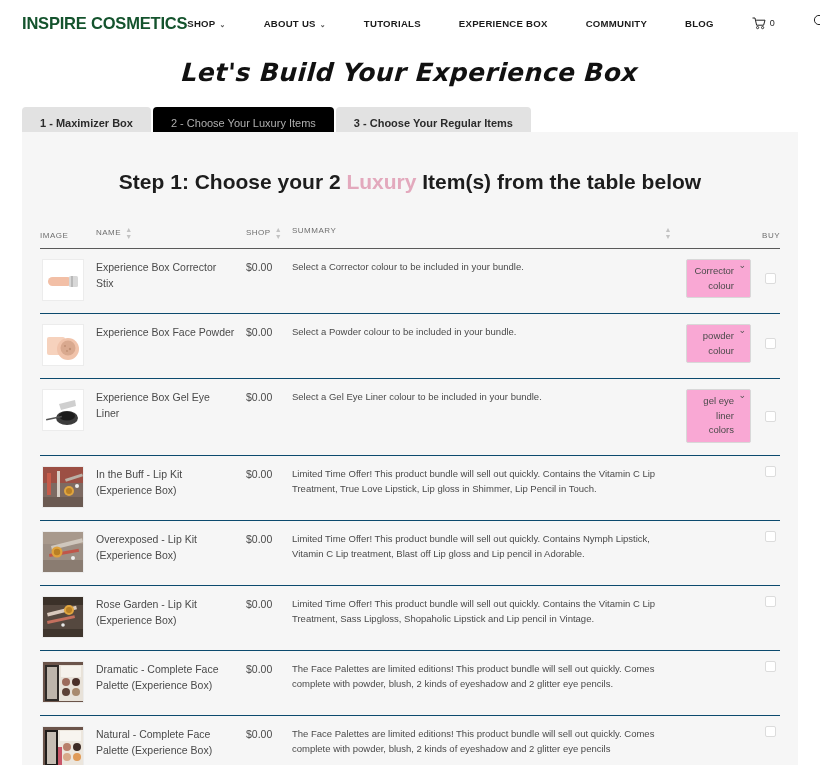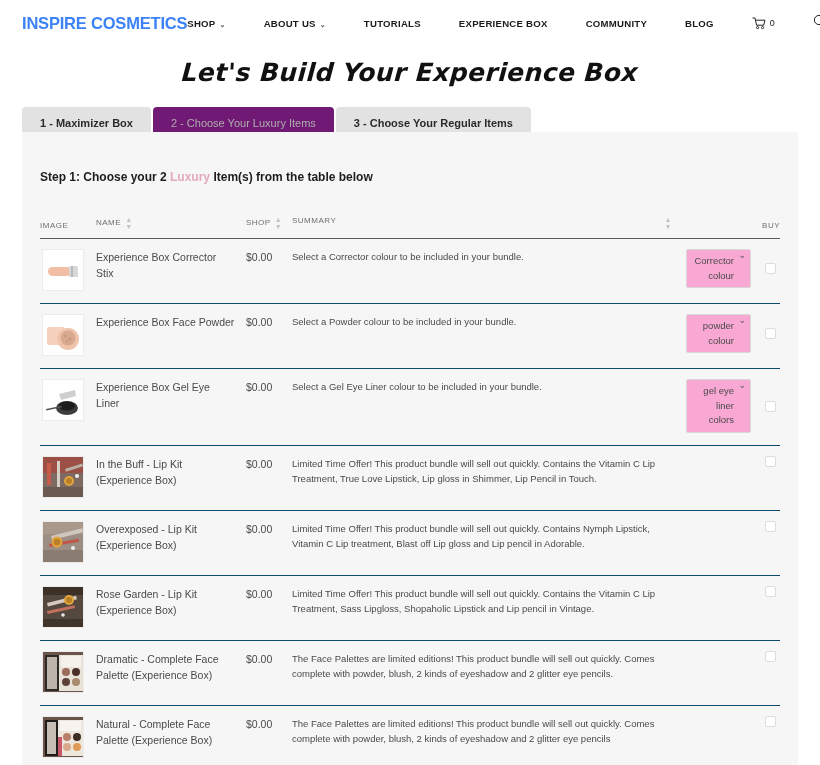--- a/index.html
+++ b/index.html
@@ -16,21 +16,21 @@
     height: 46px;
     display: flex;
     align-items: center;
     padding: 0 22px 0 22px;
     background: #ffffff;
   }
   .brand {
     font-size: 16.5px;
     font-weight: 700;
     letter-spacing: -0.2px;
-    color: #3b82f6;
+    color: #14532d;
     white-space: nowrap;
   }
   .nav {
     margin-left: auto;
     display: flex;
     align-items: center;
     gap: 38px;
   }
   .nav-item {
     font-size: 9.6px;
@@ -75,34 +75,35 @@
     font-weight: 700;
     color: #2b2b2b;
     background: #e2e2e2;
     padding: 10px 18px 3px 18px;
     border-radius: 4px 4px 0 0;
     white-space: nowrap;
     cursor: pointer;
     margin-right: 2px;
   }
   .tab.active {
-    background: #701a75;
+    background: #000000;
     color: #aeaeae;
     font-weight: 400;
   }
 
   
   .panel {
     margin: 0 22px 0 22px;
     background: #f6f6f6;
     padding: 22px 18px 26px 18px;
     height: 659px;
   }
   .step-heading {
-    font-size: 12px;
+    text-align: center;
+    font-size: 21px;
     font-weight: 700;
     color: #1d1d1d;
     margin: 16px 0 32px 0;
   }
   .step-heading .hl { color: #e3a9bd; font-weight: 700; }
 
   
   table { width: 100%; border-collapse: collapse; }
   thead th {
     font-size: 8px;

